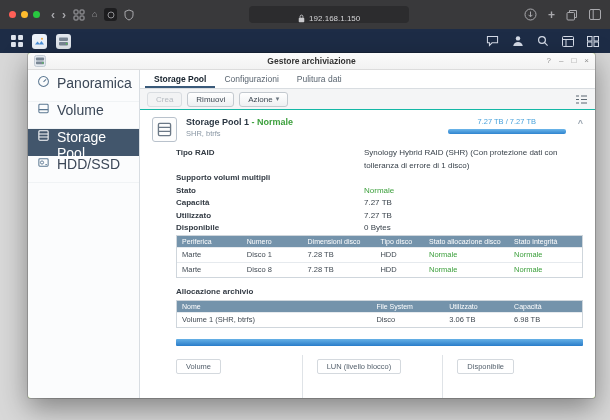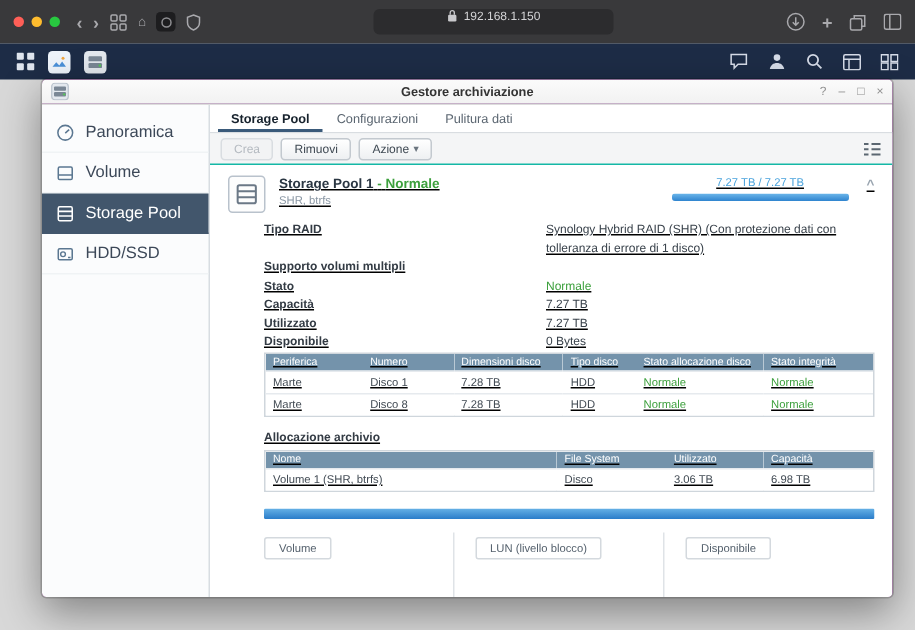--- a/index.html
+++ b/index.html
@@ -13,65 +13,65 @@
   .browser-bar { position:absolute; top:0; left:0; right:0; height:29px;
     background:#39393b; display:flex; align-items:center; padding:0 9px; gap:7px; }
   .traffic { display:flex; gap:5px; margin-right:4px; }
   .dot { width:7px; height:7px; border-radius:50%; }
   .dot.red{background:#ff5f57}.dot.yellow{background:#febc2e}.dot.green{background:#28c840}
   .nav-ic { color:#a9a9ad; font-size:12px; line-height:1; font-weight:bold; }
   .nav-ic.small { font-size:9px; font-weight:normal; }
   .ic-svg { display:inline-flex; align-items:center; }
   .addr-wrap { flex:1; display:flex; justify-content:center; }
   .address { width:160px; height:17px; background:#2c2c2e; border-radius:4px;
-    display:flex; align-items:flex-start; justify-content:center; gap:4px;
+    display:flex; align-items:flex-end; justify-content:center; gap:4px;
     color:#d4d4d6; font-size:8px; }
   .right-ics { display:flex; gap:11px; align-items:center; color:#a9a9ad; }
   .fav-square { width:13px; height:13px; border-radius:3px; background:#1d1d1f;
     display:inline-flex; align-items:center; justify-content:center; }
   
   .taskbar { position:absolute; top:29px; left:0; right:0; height:24px;
     background:#1d2c46; display:flex; align-items:center; padding:0 11px; gap:9px; }
   .app-ic { width:15px; height:15px; border-radius:3px; display:inline-flex;
     align-items:center; justify-content:center; }
   .tb-right { margin-left:auto; display:flex; gap:13px; align-items:center; }
   
   .window { position:absolute; left:28px; top:53px; width:567px; height:345px;
-    background:#701a75; border-radius:3px; overflow:hidden;
+    background:#bef264; border-radius:3px; overflow:hidden;
     box-shadow:0 10px 28px rgba(0,0,0,.4), 0 0 0 1px rgba(0,0,0,.18);
     display:flex; flex-direction:column; }
   .titlebar { height:17px; flex:none; background:linear-gradient(#fbfbfb,#f2f2f2);
     border-bottom:1px solid #dcdcdc; display:flex; align-items:center; padding:0 6px; position:relative; }
   .win-title { position:absolute; left:0; right:0; text-align:center;
     font-size:8.5px; font-weight:bold; color:#333; pointer-events:none; }
   .win-controls { margin-left:auto; display:flex; gap:8px; color:#8f8f8f; font-size:8px; z-index:1; }
   .win-controls span { cursor:default; line-height:1; }
   .wbody { flex:1; display:flex; min-height:0; }
   
   .sidebar { width:112px; flex:none; background:#fbfcfd; border-right:1px solid #d8dde2; padding-top:5px; }
-  .side-item { height:27px; display:flex; align-items:center; gap:7px; padding:0 9px;
-    font-size:11px; color:#3c4858; border-bottom:1px solid #f0f3f5; }
+  .side-item { height:27px; display:flex; align-items:flex-start; gap:7px; padding:0 9px;
+    font-size:14px; color:#3c4858; border-bottom:1px solid #f0f3f5; }
   .side-item .si-ic { color:#5b7791; display:inline-flex; }
   .side-item.selected { background:#42566c; color:#fff; border-color:#42566c; }
   .side-item.selected .si-ic { color:#fff; }
   
   .main { flex:1; display:flex; flex-direction:column; min-width:0; background:#fff; }
   .tabs { height:19px; flex:none; display:flex; align-items:stretch; padding:0 5px;
     border-bottom:1px solid #d9dde1; }
   .tab { display:flex; align-items:center; padding:0 9px; font-size:8.5px; color:#5a6570; }
   .tab.active { color:#17222d; font-weight:bold; box-shadow:inset 0 -2px 0 #3a5a7a; }
   .toolbar { height:21px; flex:none; background:#f4f5f6; border-bottom:1px solid #14b8a6;
     display:flex; align-items:center; gap:5px; padding:0 7px; }
   .tbtn { height:15px; display:inline-flex; align-items:center; gap:3px; padding:0 8px;
     font-size:8px; color:#3e4852; background:linear-gradient(#ffffff,#eef0f2);
     border:1px solid #c3c9cf; border-radius:3px; }
   .tbtn.disabled { color:#b4bac0; background:#f2f3f4; border-color:#d9dde1; }
   .tbtn .caret { font-size:7px; color:#6a747e; }
   .view-btn { margin-left:auto; color:#5b6771; }
-  .content { flex:1; min-height:0; padding:7px 12px 2px 12px; position:relative;text-decoration:underline; }
+  .content { flex:1; min-height:0; padding:7px 12px 2px 12px; position:relative; }
   
   .pool-head { display:flex; align-items:flex-start; gap:9px; }
   .pool-icon { width:25px; height:25px; border:1px solid #b9c2cc; border-radius:3px;
     display:flex; align-items:center; justify-content:center; color:#6b7886; background:#fdfdfd; }
   .ph-text .line1 { font-size:9px; font-weight:bold; color:#2a3642; }
   .ph-text .st { color:#3da03d; }
   .pool-sub { font-size:7.5px; color:#8a97a4; margin-top:2px; }
   .pool-usage { margin-left:auto; text-align:center; padding-right:3px; }
   .usage-text { font-size:7.5px; color:#4aa3dc; }
   .usage-bar { width:118px; height:5px; background:#e1e8ee; border-radius:2px; margin-top:3px; overflow:hidden; }

